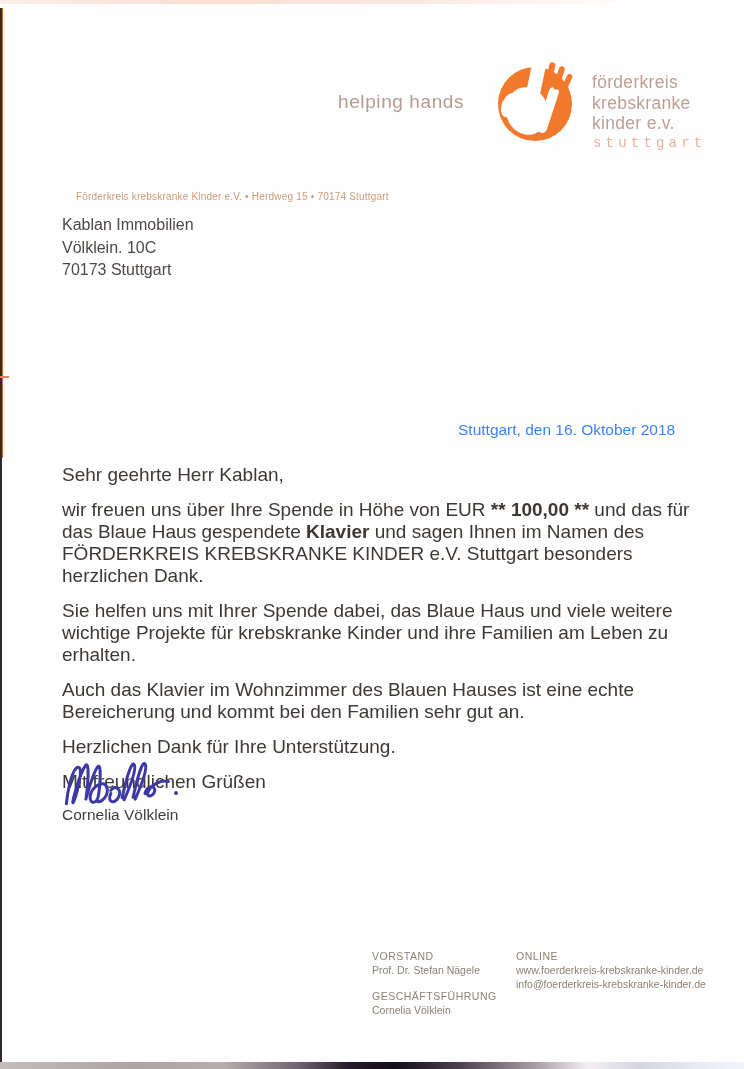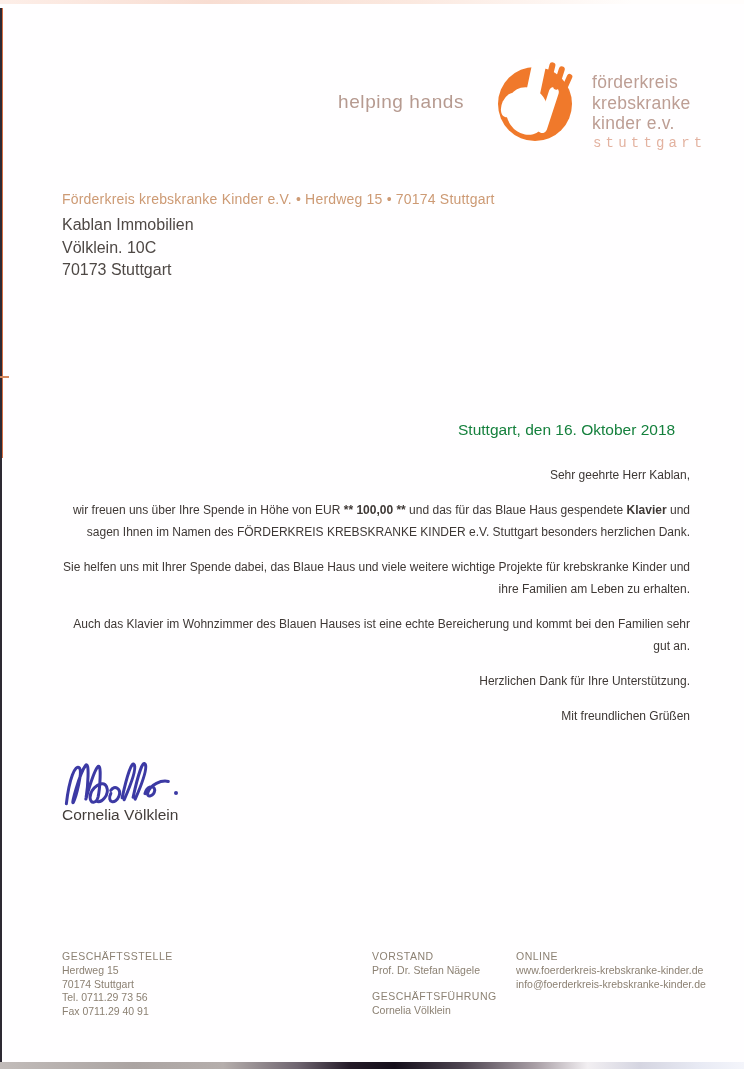--- a/index.html
+++ b/index.html
@@ -19,25 +19,25 @@
       #c2bcba 0%,#aba4a2 18%,#b5aeac 30%,#6f6570 40%,#241b28 47%,#140e1a 53%,
       #4d4450 62%,#a99fa6 72%,#f2eff2 79%,#d5d5e1 86%,#e8eaf4 94%,#f4f5fb 100%);}
   
   .tagline{position:absolute;left:338px;top:91px;width:150px;text-align:left;
     font-size:19px;letter-spacing:.6px;color:#b69a90;}
   .logo-mark{position:absolute;left:491px;top:56px;width:92px;height:92px;}
   .org-name{position:absolute;left:592px;top:72px;font-size:17.5px;line-height:20.5px;
     letter-spacing:.3px;color:#bd9e94;}
   .org-city{position:absolute;left:593px;top:135px;font-size:14px;letter-spacing:4.2px;color:#e3b2a0;font-family:Liberation Mono, monospace;}
   
-  .sender-line{position:absolute;left:62px;top:191px;font-size:14px;letter-spacing:.2px;color:#cd9a74;}
+  .sender-line{position:absolute;left:76px;top:191px;font-size:10px;letter-spacing:.2px;color:#cd9a74;}
   .recipient{position:absolute;left:62px;top:214px;font-size:16px;line-height:22.5px;color:#4e4845;}
   
-  .date-line{position:absolute;left:458px;top:421px;font-size:15.5px;color:#15803d;}
-  .body{position:absolute;left:62px;top:464px;width:628px;font-size:12px;line-height:22px;text-align:right;}
+  .date-line{position:absolute;left:458px;top:421px;font-size:15.5px;color:#3b82f6;}
+  .body{position:absolute;left:62px;top:464px;width:628px;font-size:19px;line-height:22px;}
   .body p{margin:0 0 13px 0;}
   .body .closing{margin-top:4px;}
   .bold{font-weight:bold;}
   .signature{position:absolute;left:58px;top:744px;width:160px;height:64px;}
   .signature-name{position:absolute;left:62px;top:806px;font-size:15.5px;color:#433d3a;}
   
   .footer-col{position:absolute;top:950px;font-size:10.5px;line-height:13.4px;color:#8c8173;}
   .footer-col .hd{letter-spacing:.5px;margin-bottom:1px;}
   .footer-col .grp2{margin-top:12px;text-align:center;}
   .fc1{left:62px;} .fc2{left:195px;} .fc3{left:372px;} .fc4{left:508px;margin-left:8px;}
@@ -100,27 +100,20 @@
       <path d="M7,56 C11,32 18,16 22,21 C25,25 17,50 14,55 C11,59 22,26 28,19 C33,13 29,42 27,51 C25,59 34,28 40,21 C45,15 41,44 39,51 C37,57 31,58 31,51 C32,41 45,33 48,41 C51,49 42,58 37,55"></path>
       <path d="M52,48 C47,57 56,60 60,51 C63,44 56,39 52,45"></path>
       <path d="M63,53 C69,31 75,15 77,21 C79,27 68,49 65,55"></path>
       <path d="M74,53 C80,31 86,15 88,21 C90,27 79,49 76,55"></path>
       <path d="M86,50 C88,43 96,41 96,47 C95,53 87,55 89,49 C92,41 103,37 110,39"></path>
     </g>
     <circle cx="118" cy="49" r="2" fill="#3c39a4"></circle>
   </svg>
   <div class="signature-name">Cornelia Völklein</div>
 
-  <div class="footer-col fc1">
-    <div class="hd">GESCHÄFTSSTELLE</div>
-    <div>Herdweg 15</div>
-    <div>70174 Stuttgart</div>
-    <div>Tel. 0711.29 73 56</div>
-    <div>Fax 0711.29 40 91</div>
-  </div>
 
 
   <div class="footer-col fc3">
     <div class="hd">VORSTAND</div>
     <div>Prof. Dr. Stefan Nägele</div>
     <div class="hd grp2">GESCHÄFTSFÜHRUNG</div>
     <div>Cornelia Völklein</div>
   </div>
 
   <div class="footer-col fc4">

